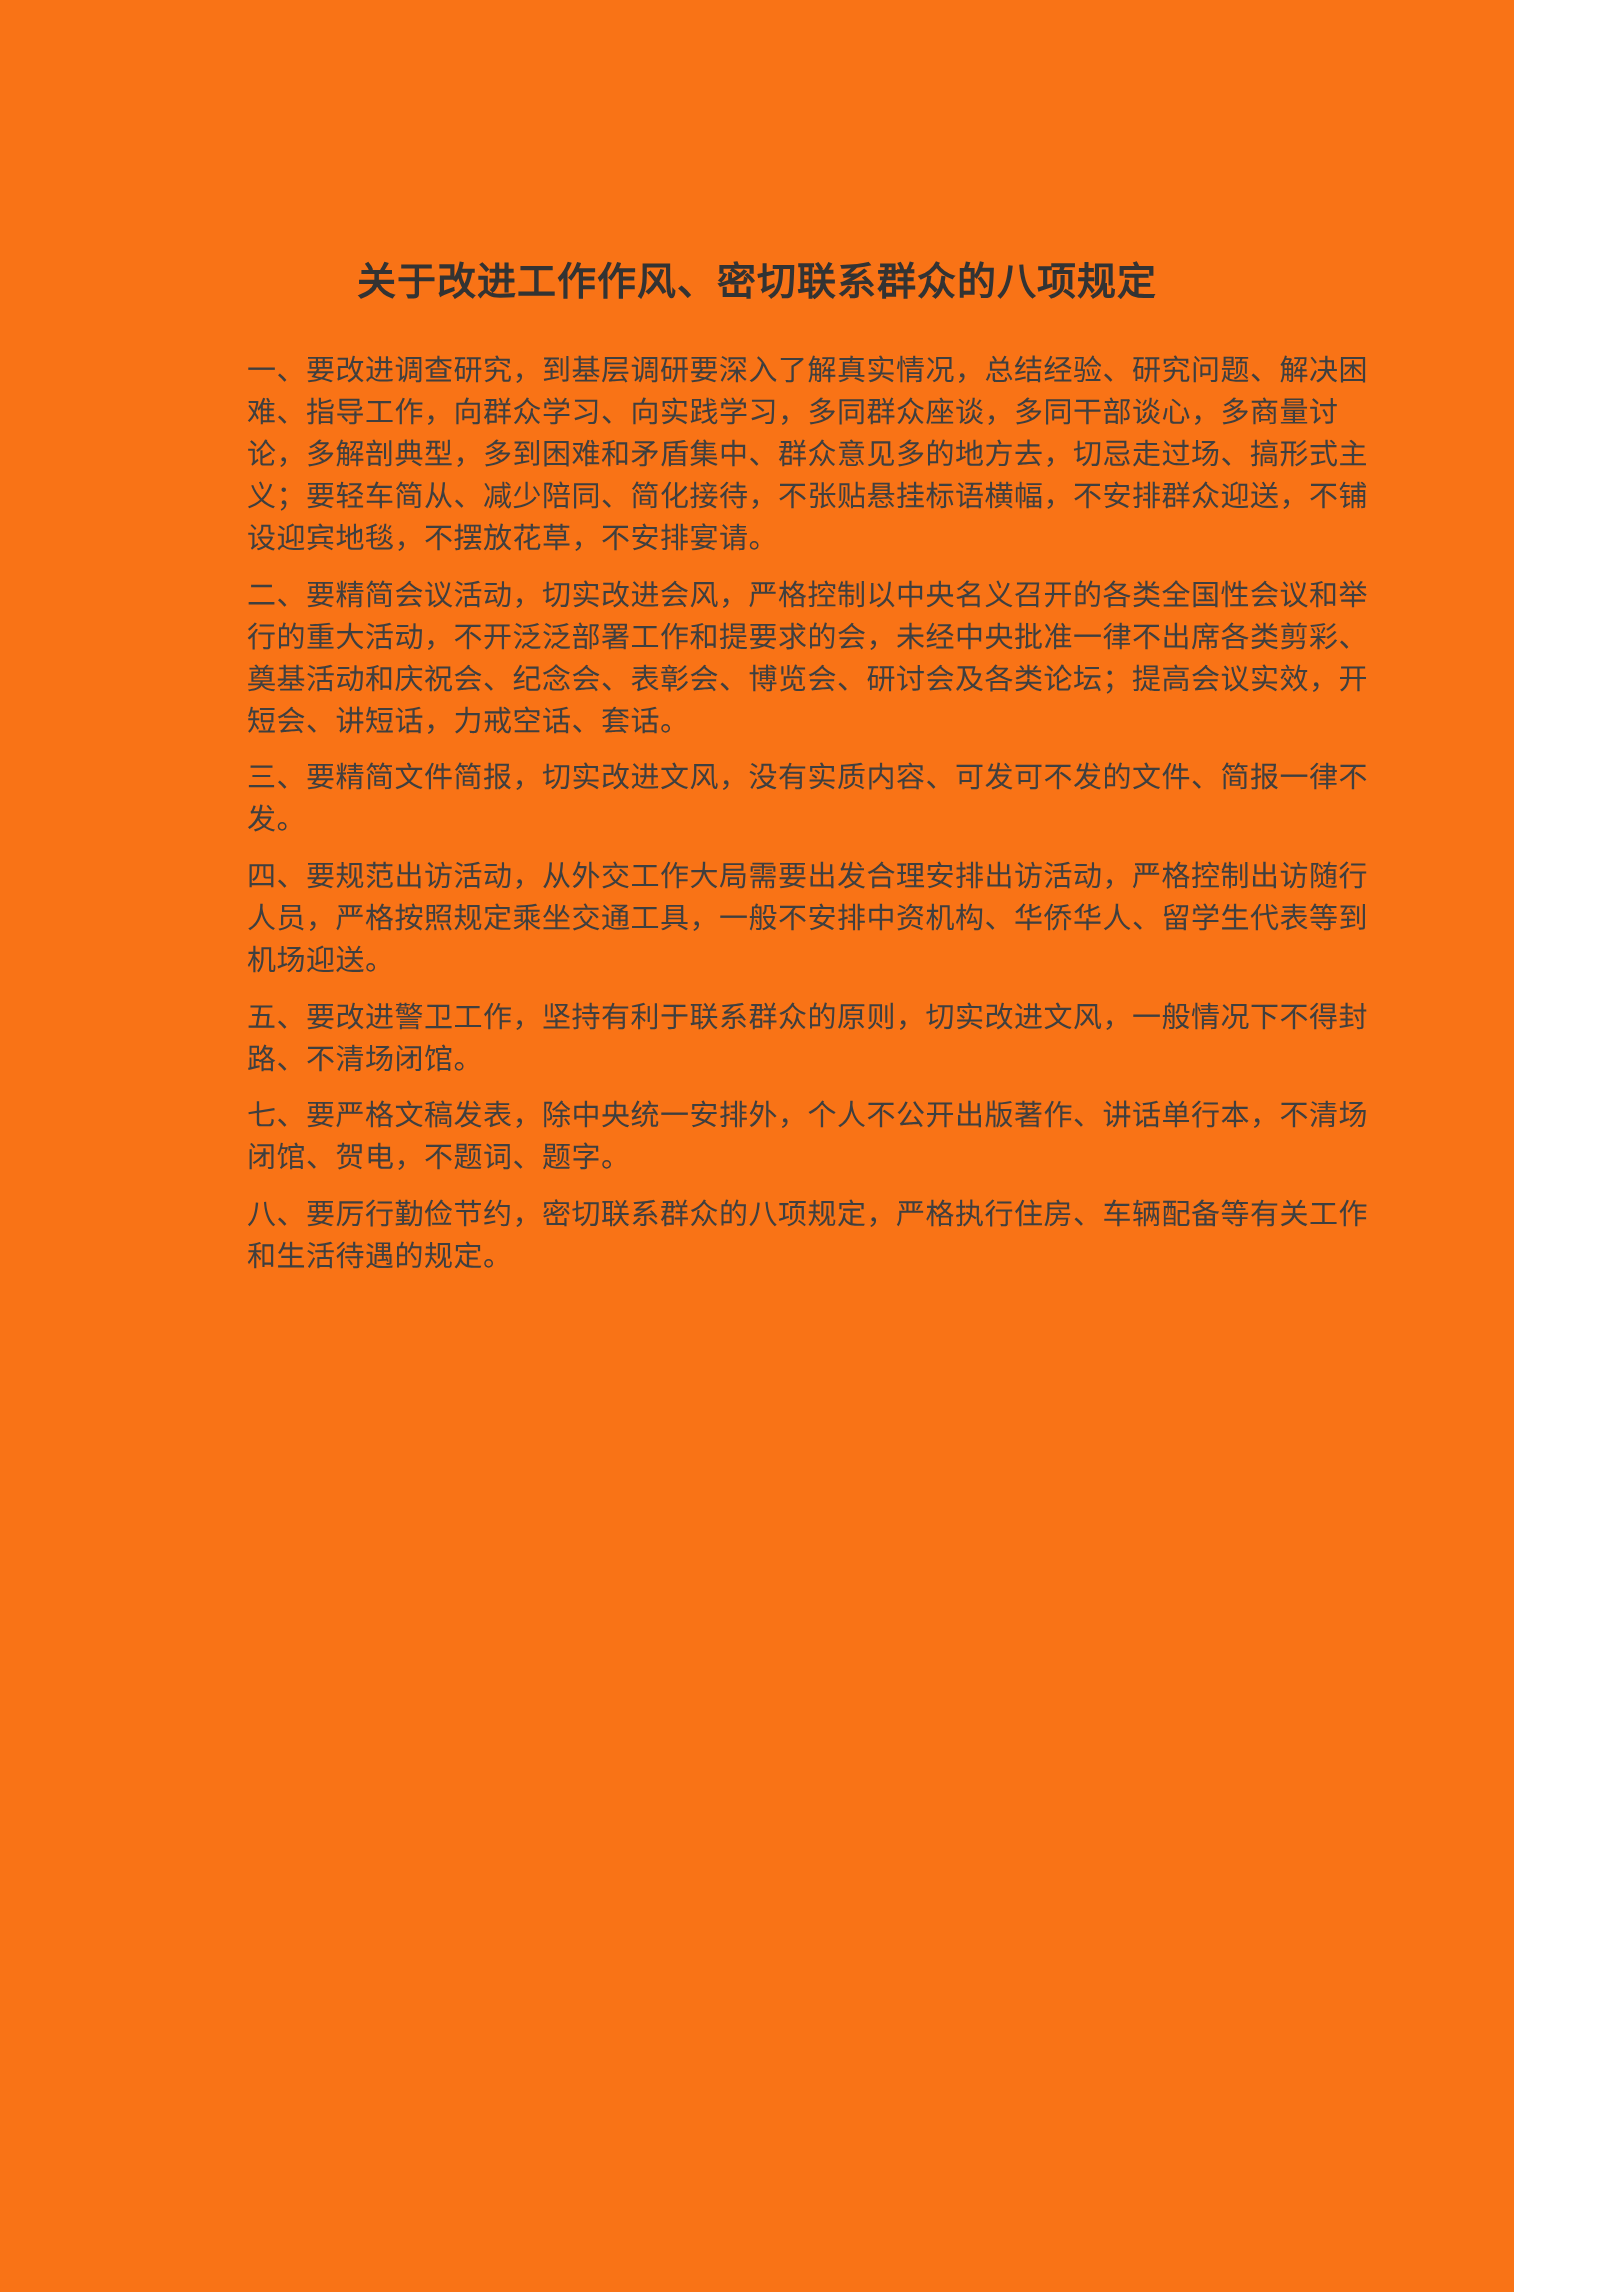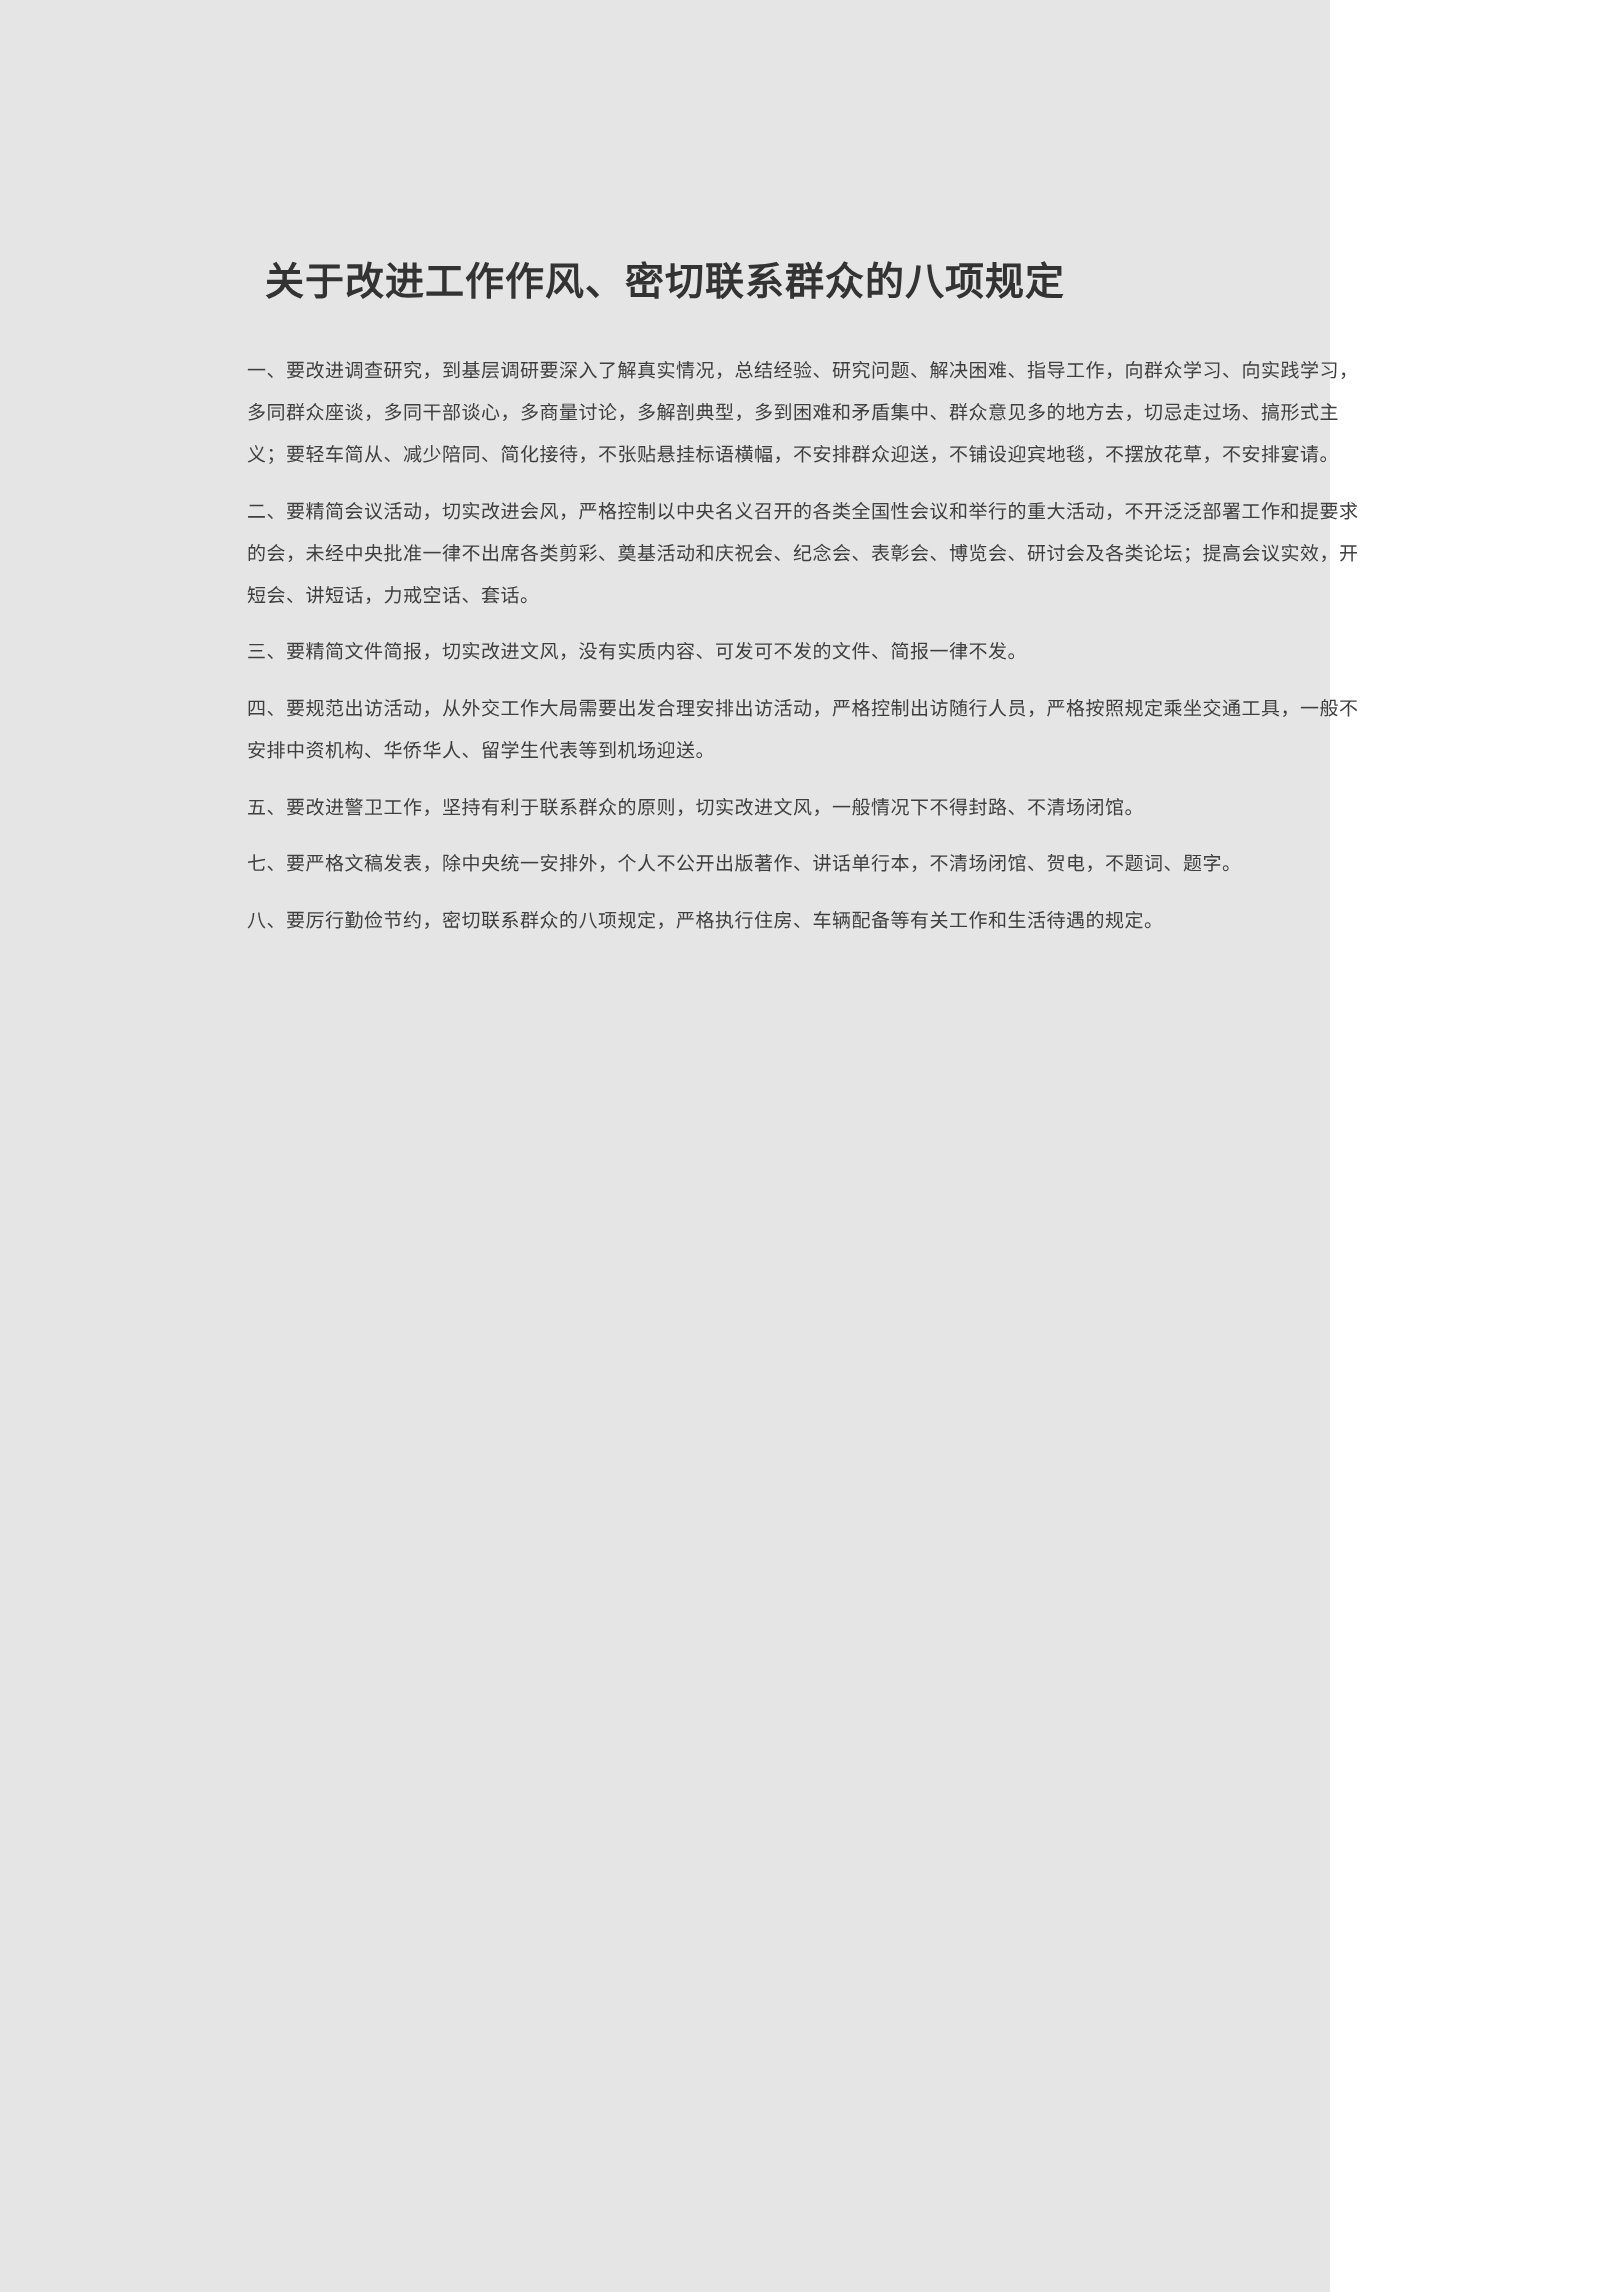--- a/index.html
+++ b/index.html
@@ -10,43 +10,43 @@
   }
 
   body {
     width: 1621px;
     min-height: 2293px;
     font-family: "DejaVu Sans", sans-serif;
     -webkit-font-smoothing: antialiased;
   }
 
   .page {
-    width: 1330px;
+    width: 1514px;
     min-height: 2293px;
-    background: #e5e5e5;
+    background: #f97316;
     padding: 253px 247px 0 247px;
   }
 
   .doc-title {
     font-size: 39px;
     line-height: 57px;
     font-weight: 700;
     color: #333333;
     text-align: center;
     letter-spacing: 1px;
     margin-bottom: 39px;
     font-family: "DejaVu Sans", sans-serif;
   }
 
   .doc-body {
     width: 1127px;
   }
 
   .doc-body p {
-    font-size: 19px;
+    font-size: 29px;
     line-height: 42px;
     color: #3f3f3f;
     text-align: left;
     letter-spacing: 0.5px;
     margin: 0 0 14.7px 0;
     word-break: break-all;
     font-family: "DejaVu Sans", sans-serif;
   }
 </style>
 </head>

